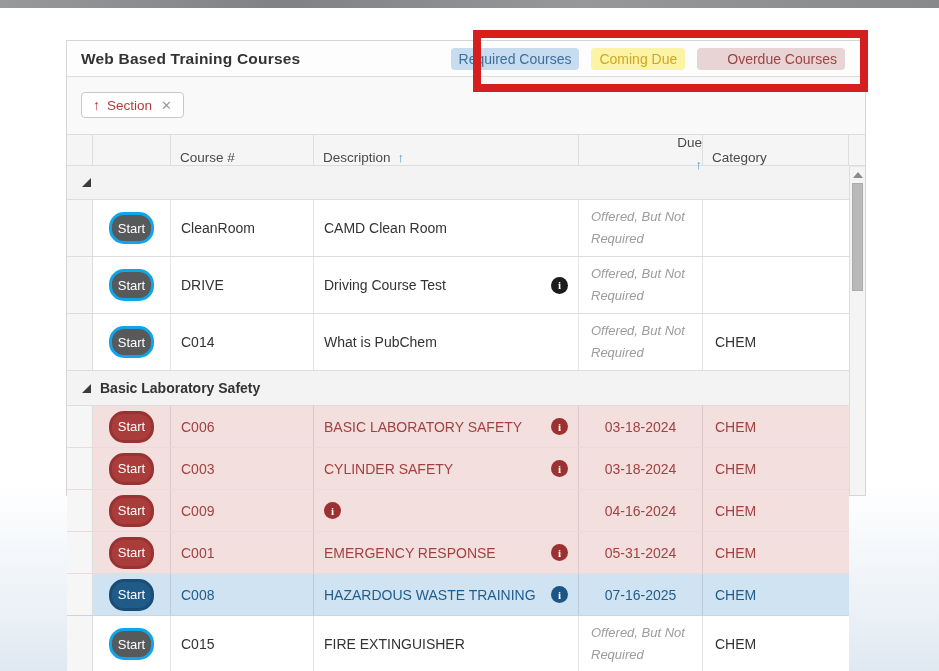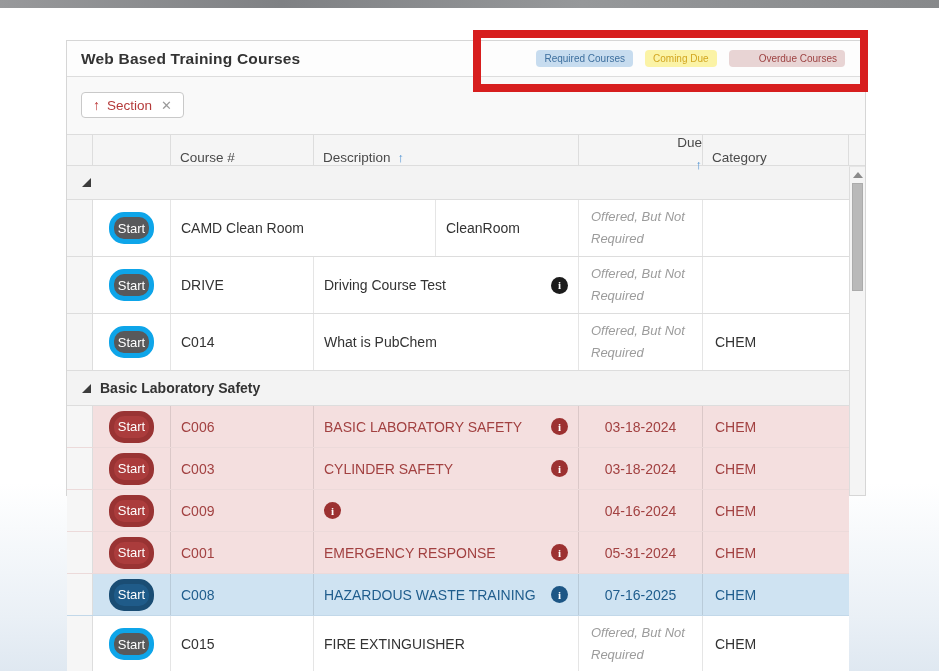--- a/index.html
+++ b/index.html
@@ -9,21 +9,21 @@
     background:linear-gradient(to bottom,#ffffff 0%,#ffffff 72%,#eaf0f6 92%,#dfe8f1 100%);
   }
   .top-bar{position:absolute;left:0;top:0;width:939px;height:8px;
     background:linear-gradient(90deg,#98999b 0%,#7f8184 30%,#96989a 62%,#87898b 100%);}
   .panel{position:absolute;left:66px;top:40px;width:800px;height:456px;
     background:#e5e5e5;border:1px solid #d6d6d6;box-sizing:border-box;}
   .panel-header{height:36px;display:flex;align-items:center;
     background:#fdfdfd;border-bottom:1px solid #ddd;padding:0 0 0 14px;box-sizing:border-box;}
   .panel-title{font-size:15.5px;font-weight:bold;color:#333;letter-spacing:.2px;}
   .legend{margin-left:auto;display:flex;gap:12px;padding-right:20px;}
-  .badge{padding:3px 8px;border-radius:4px;font-size:10px;white-space:nowrap;}
+  .badge{padding:3px 8px;border-radius:4px;font-size:14px;white-space:nowrap;}
   .toolbar{height:58px;background:#f9f9f9;border-bottom:1px solid #ddd;
     padding:15px 0 0 14px;box-sizing:border-box;}
   .chip{display:inline-flex;align-items:center;gap:7px;background:#fff;
     border:1px solid #c9c9c9;border-radius:4px;padding:4px 11px;cursor:pointer;}
   .chip-arrow{color:#bb3434;font-size:14px;font-weight:bold;}
   .chip-label{color:#b43a3a;font-size:13.5px;}
   .chip-x{color:#9a9a9a;font-size:13px;margin-left:2px;cursor:pointer;}
   
   .grid-header{height:31px;display:flex;background:#f5f5f5;border-bottom:1px solid #ddd;
     font-size:13.5px;color:#4a4a4a;box-sizing:border-box;}
@@ -51,21 +51,21 @@
     border-right:1px solid rgba(0,0,0,0.10);font-size:14px;}
   .group-cell{width:26px;background:#f6f6f6;}
   .btn-cell{width:78px;justify-content:center;}
   .course-cell{width:143px;padding-left:10px;}
   .desc-cell{width:265px;padding:0 10px;justify-content:space-between;}
   .due-cell{width:124px;padding:0 12px;justify-content:center;}
   .cat-cell{width:146px;padding-left:12px;border-right:none;}
   .muted{color:#9c9c9c;font-style:italic;font-size:13px;line-height:1.7;}
   .start-btn{width:45px;height:32px;border-radius:15px;color:#fff;font-size:13px;
     display:flex;align-items:center;justify-content:center;cursor:pointer;
-    background:#58595b;border:5px solid #0ea5e9;box-sizing:border-box;}
+    background:#58595b;border:3px solid #0ea5e9;box-sizing:border-box;}
   .overdue .start-btn{background:#ab3c3c;border-color:#993333;}
   .required .start-btn{background:#1f5b89;border-color:#1a4d74;}
   .info-icon{width:17px;height:17px;border-radius:50%;background:#1c1c1c;color:#fff;
     display:flex;align-items:center;justify-content:center;font-size:11px;font-weight:bold;
     font-family:"Liberation Serif", serif;flex:0 0 auto;cursor:pointer;}
   .overdue .info-icon{background:#9c3131;}
   .required .info-icon{background:#1d5685;}
   
   .vscroll{position:absolute;right:0;top:126px;bottom:0;width:16px;background:#f4f4f4;
     border-left:1px solid #ddd;box-sizing:border-box;}
@@ -122,24 +122,24 @@
   <div class="grid-body" id="grid-body">
       <div class="group-row" style="height: 34px;">
         <span class="tri"></span>
         <span class="group-label"></span>
       </div>
       <div class="data-row normal" style="height: 57px;">
         <div class="cell group-cell"></div>
         <div class="cell btn-cell">
           <div class="start-btn">Start</div>
         </div>
+        <div class="cell course-cell">CleanRoom</div>
         <div class="cell desc-cell">
           <span>CAMD Clean Room</span>
         </div>
-        <div class="cell course-cell">CleanRoom</div>
         <div class="cell due-cell">
           <span class="muted">Offered, But Not Required</span>
         </div>
         <div class="cell cat-cell"></div>
       </div>
       <div class="data-row normal" style="height: 57px;">
         <div class="cell group-cell"></div>
         <div class="cell btn-cell">
           <div class="start-btn">Start</div>
         </div>

